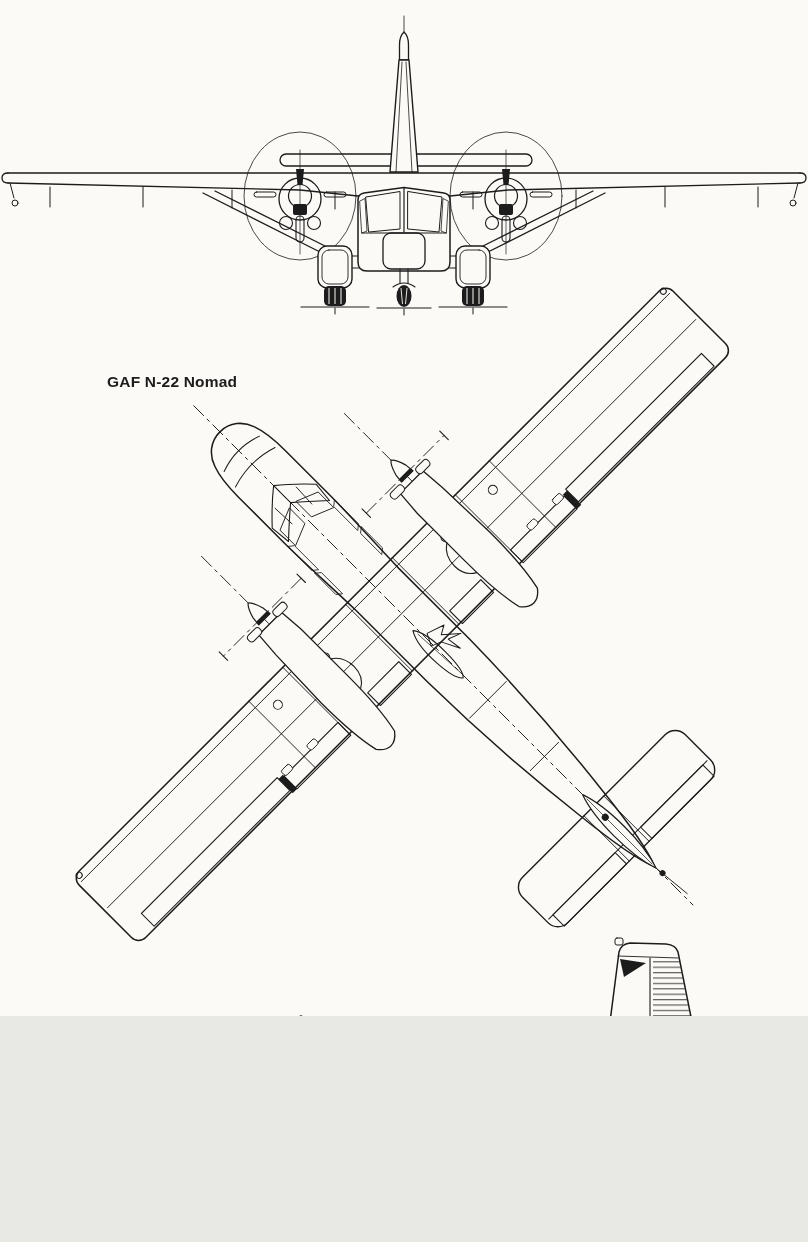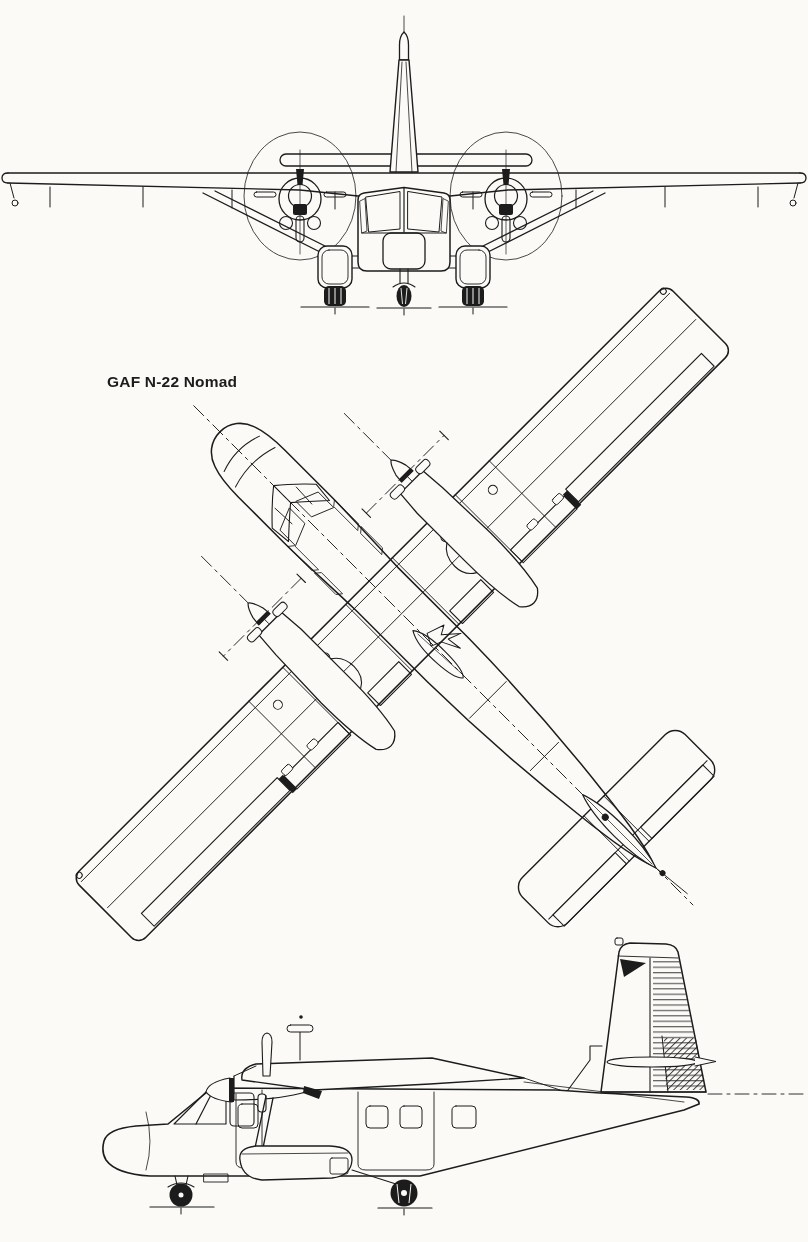--- a/index.html
+++ b/index.html
@@ -1,18 +1,18 @@
 <!DOCTYPE html>
 <html style="--ink: #1c1c1c; --paper: #fbfaf7;"><head>
 <meta charset="utf-8">
 <style>
   :root{ --ink:#1c1c1c; --paper:#fbfaf7; }
   html,body{margin:0;padding:0;}
   body{background:#e8e8e4;font-family:"Liberation Sans",sans-serif;}
-  .page{width:808px;height:1242px;background:var(--paper);position:relative;overflow:hidden;}
+  .page{width:808px;height:1016px;background:var(--paper);position:relative;overflow:hidden;}
   svg{display:block}
   .ln{stroke:var(--ink);fill:none;stroke-linecap:round;stroke-linejoin:round;}
   .lnp{stroke:var(--ink);fill:var(--paper);stroke-linecap:round;stroke-linejoin:round;}
   .ink{fill:var(--ink);stroke:none;}
   .pat{stroke:var(--ink);}
   .dash{stroke-dasharray:14 5 3 5;}
   .caption-text{font-family:"Liberation Sans",sans-serif;font-weight:bold;font-size:15.5px;letter-spacing:.2px;fill:var(--ink);}
 </style>
 </head>
 <body>

